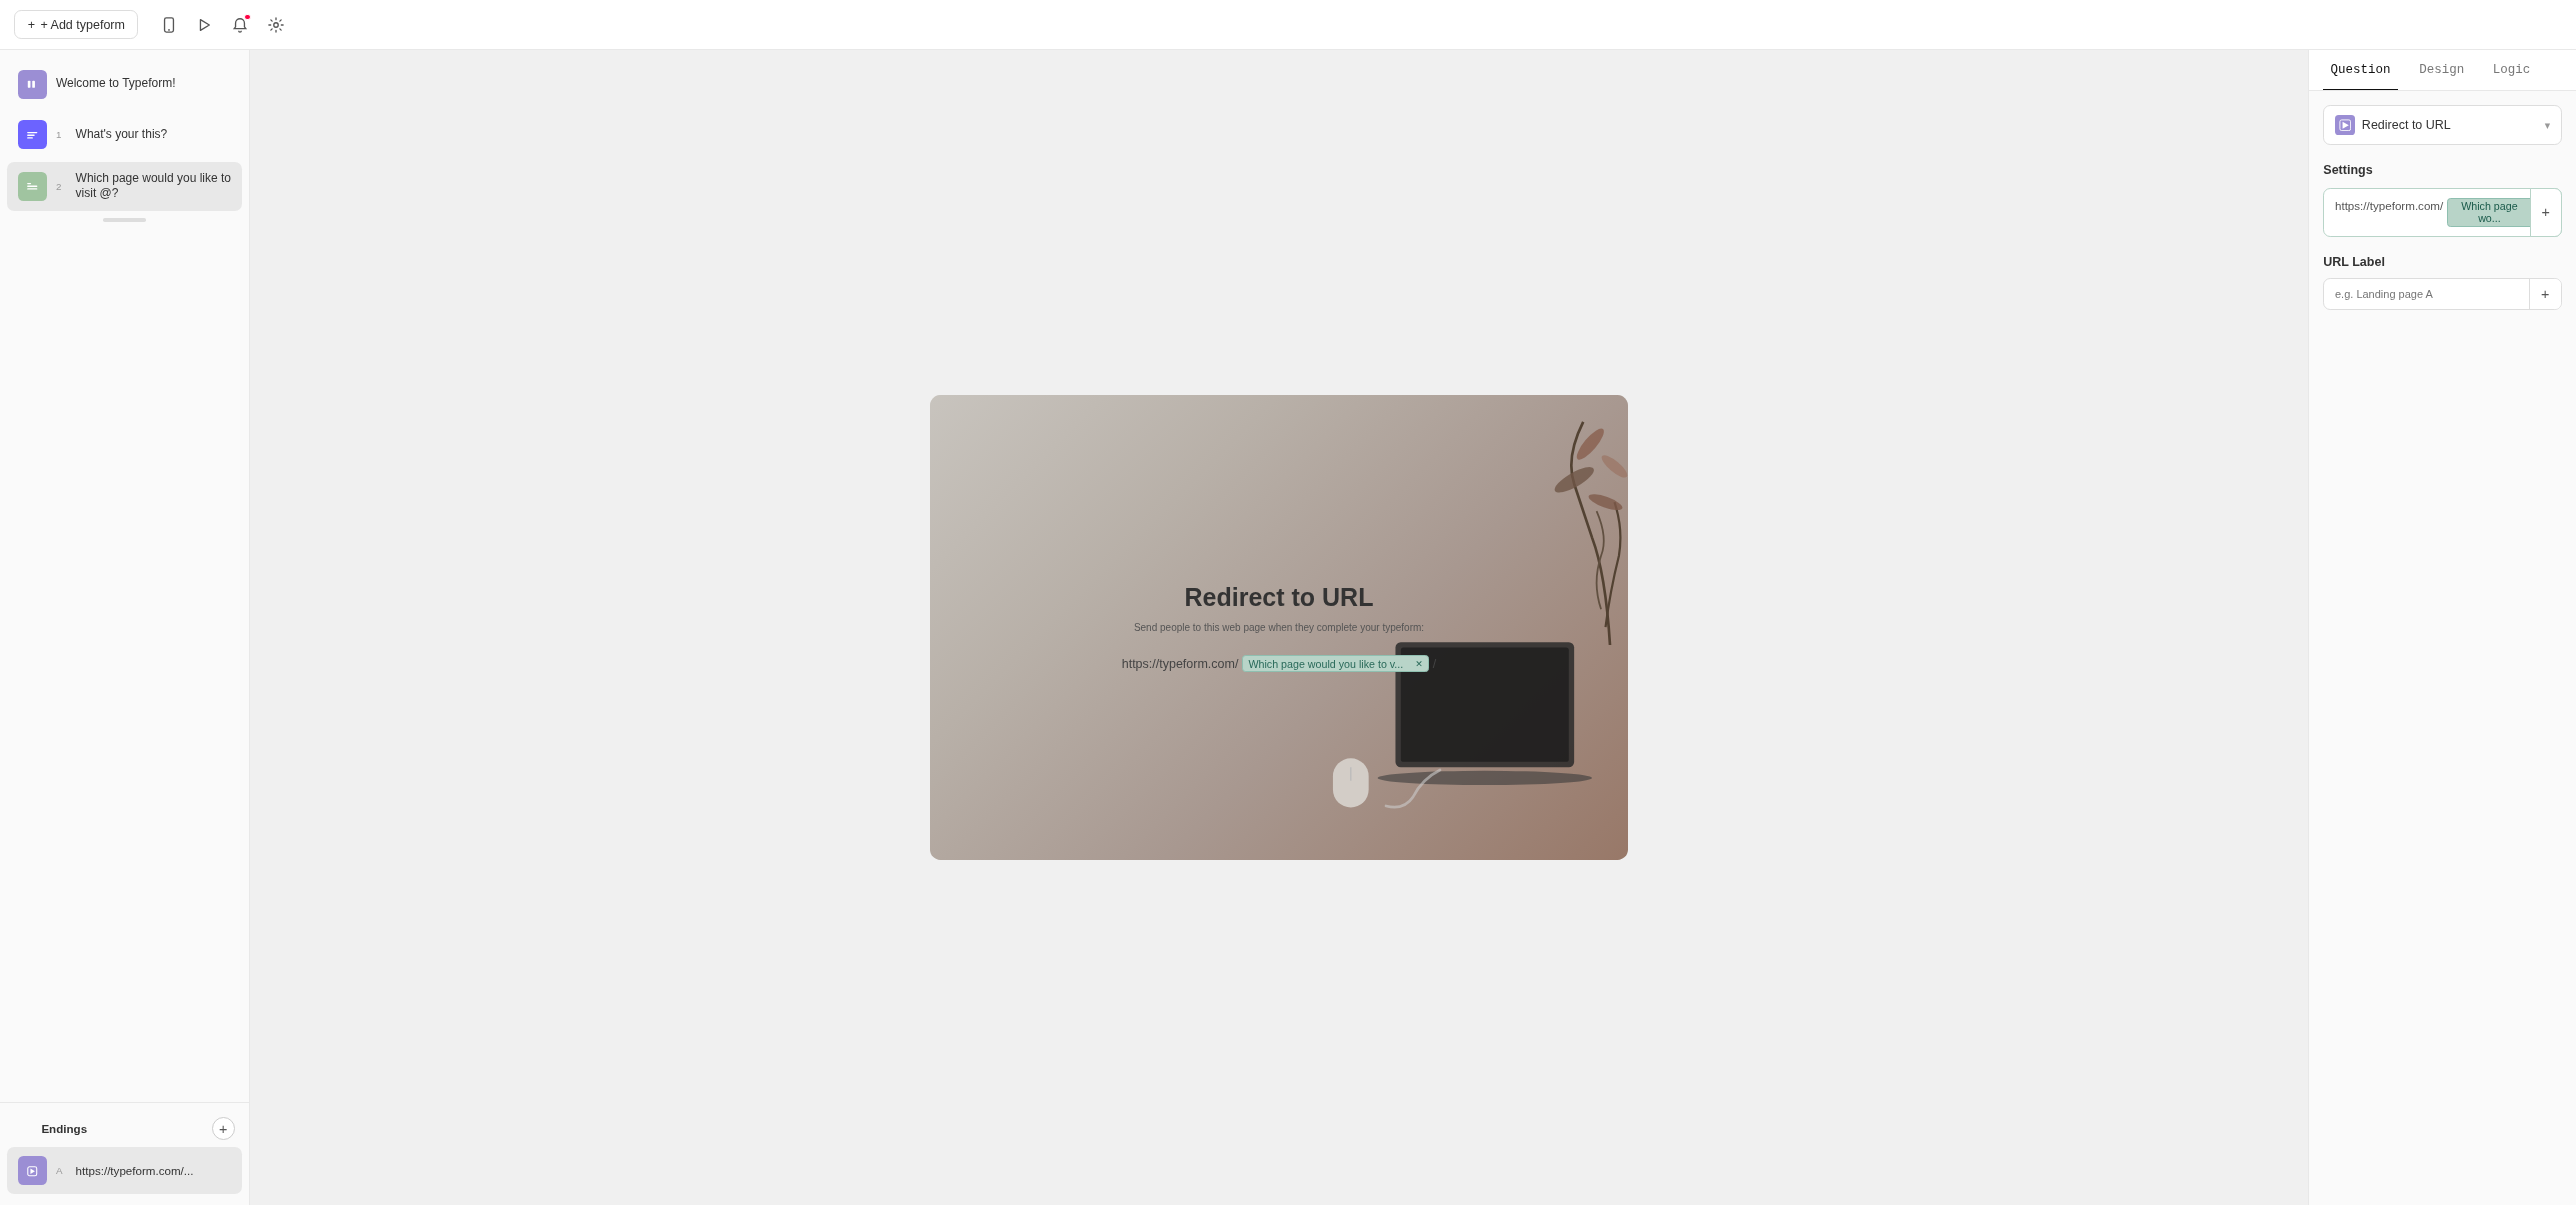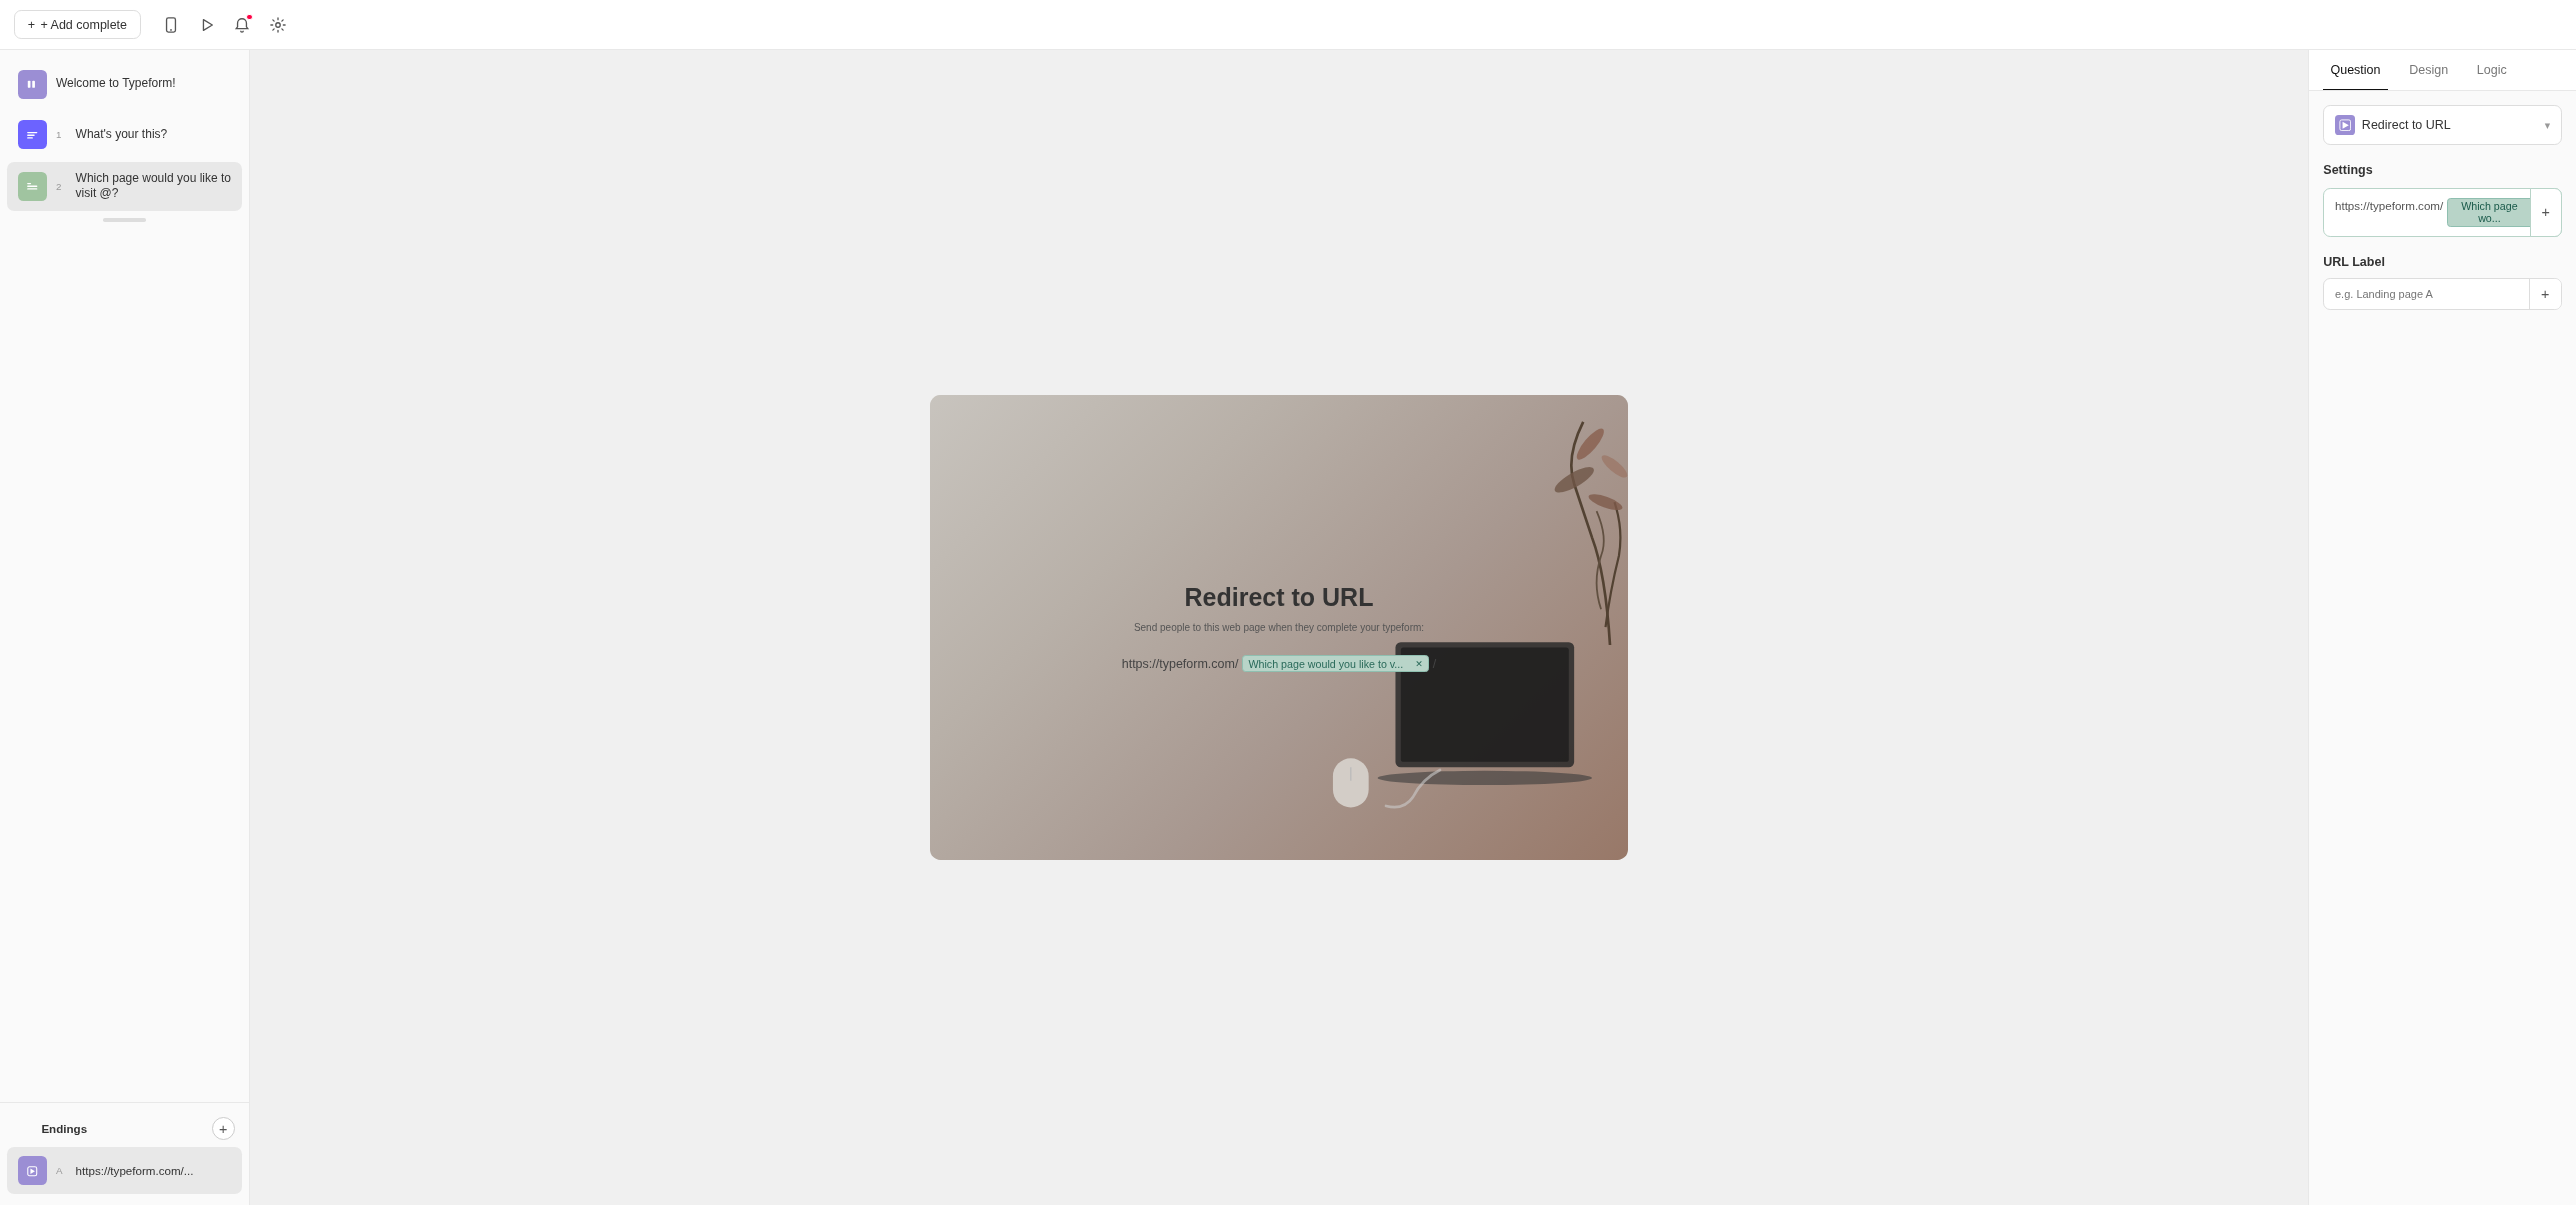--- a/index.html
+++ b/index.html
@@ -284,20 +284,21 @@
       border-left: 0.9px solid #e8e8e8;
       display: flex;
       flex-direction: column;
       flex-shrink: 0;
     }
     .right-panel-tabs {
       display: flex;
       border-bottom: 0.9px solid #e8e8e8;
       background: #fff;
       padding: 0 14.3px;
+      font-family: Liberation Mono, monospace;
     }
     .panel-tab {
       padding: 12.5px 7.2px;
       font-size: 12.5px;
       font-weight: 500;
       color: #777;
       cursor: pointer;
       border-bottom: 1.8px solid transparent;
       margin-right: 14.3px;
     }
@@ -464,21 +465,21 @@
       height: 250px;
       opacity: 0.9;
     }
   </style>
 </head>
 <body>
 
 <div class="toolbar">
   <button class="add-content-btn">
     <span>+</span>
-    <span>+ Add complete</span>
+    <span>+ Add typeform</span>
   </button>
   <div class="toolbar-icons">
     <button class="toolbar-icon-btn">
       <svg width="16" height="16" viewBox="0 0 18 18" fill="none">
         <rect x="4" y="1" width="10" height="16" rx="2" stroke="#555" stroke-width="1.5" fill="none"></rect>
         <circle cx="9" cy="14.5" r="1" fill="#555"></circle>
       </svg>
     </button>
     <button class="toolbar-icon-btn play-btn">
       <svg width="16" height="16" viewBox="0 0 18 18" fill="none">

